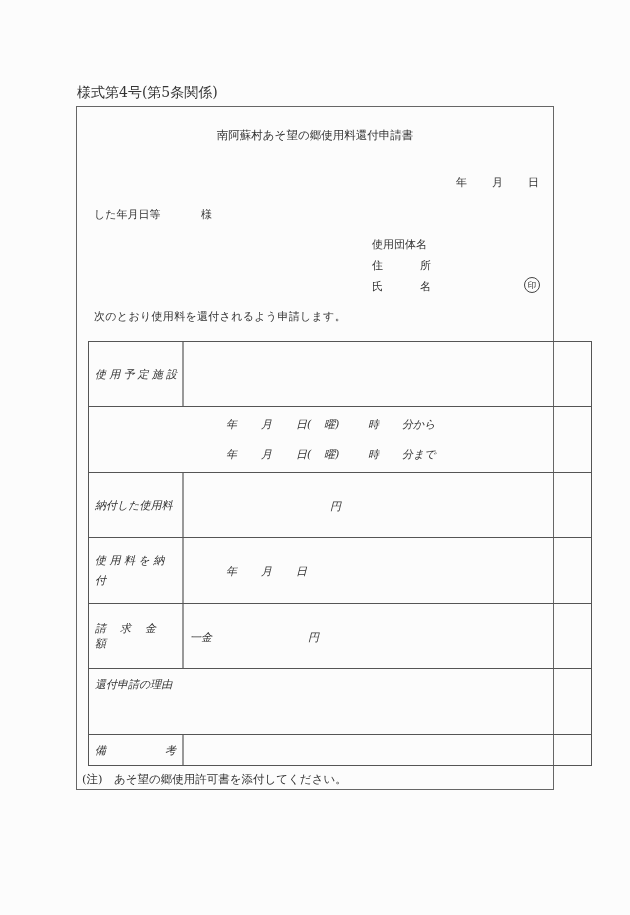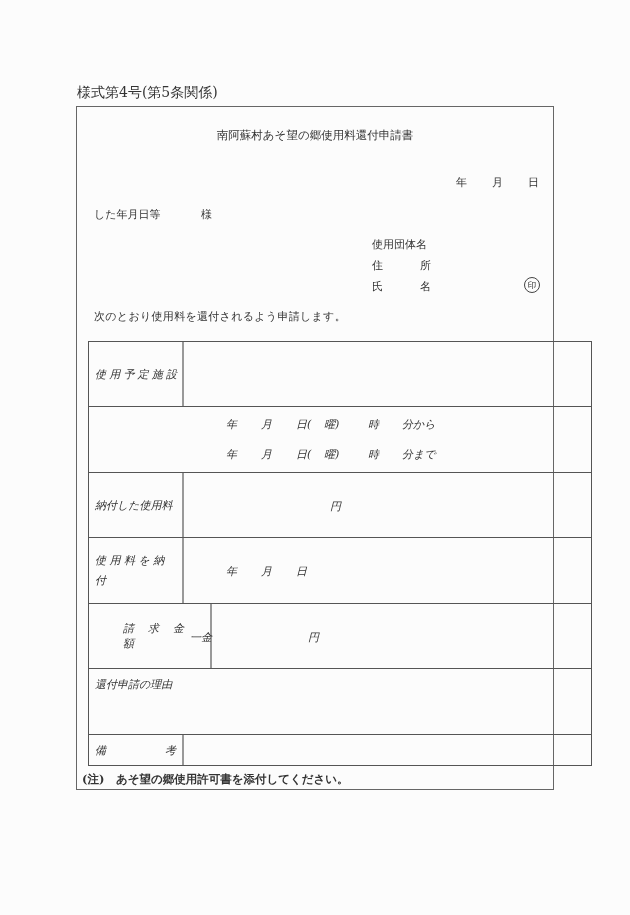--- a/index.html
+++ b/index.html
@@ -32,24 +32,24 @@
   }
   .row { position: absolute; left: 0; right: 0; border-bottom: 1px solid #555; box-sizing: border-box; }
   .row:last-child { border-bottom: none; }
   .cell-label {
     position: absolute; left: 0; top: 0; bottom: 0; width: 95px;
     border-right: 2px solid #999; box-sizing: border-box;
     display: flex; align-items: center; padding-left: 6px; font-size: 11px;
   }
   .cell-value { position: absolute; left: 95px; right: 0; top: 0; bottom: 0; }
   .spaced { letter-spacing: 3.2px; }
-  .spaced-wide { letter-spacing: 14px; margin-left: 28px; }
+  .spaced-wide { letter-spacing: 14px; }
   .two-line { line-height: 20px; letter-spacing: 3.5px; }
   .t { position: absolute; white-space: nowrap; font-size: 11px; }
-  .note { left: 82px; top: 772px; font-size: 11.5px; font-weight: bold; }
+  .note { left: 82px; top: 772px; font-size: 11.5px; }
 </style>
 </head>
 <body>
 
 <div class="abs form-ref">様式第4号(第5条関係)</div>
 
 <div class="outer-box"></div>
 
 <div class="abs title">南阿蘇村あそ望の郷使用料還付申請書</div>
 

